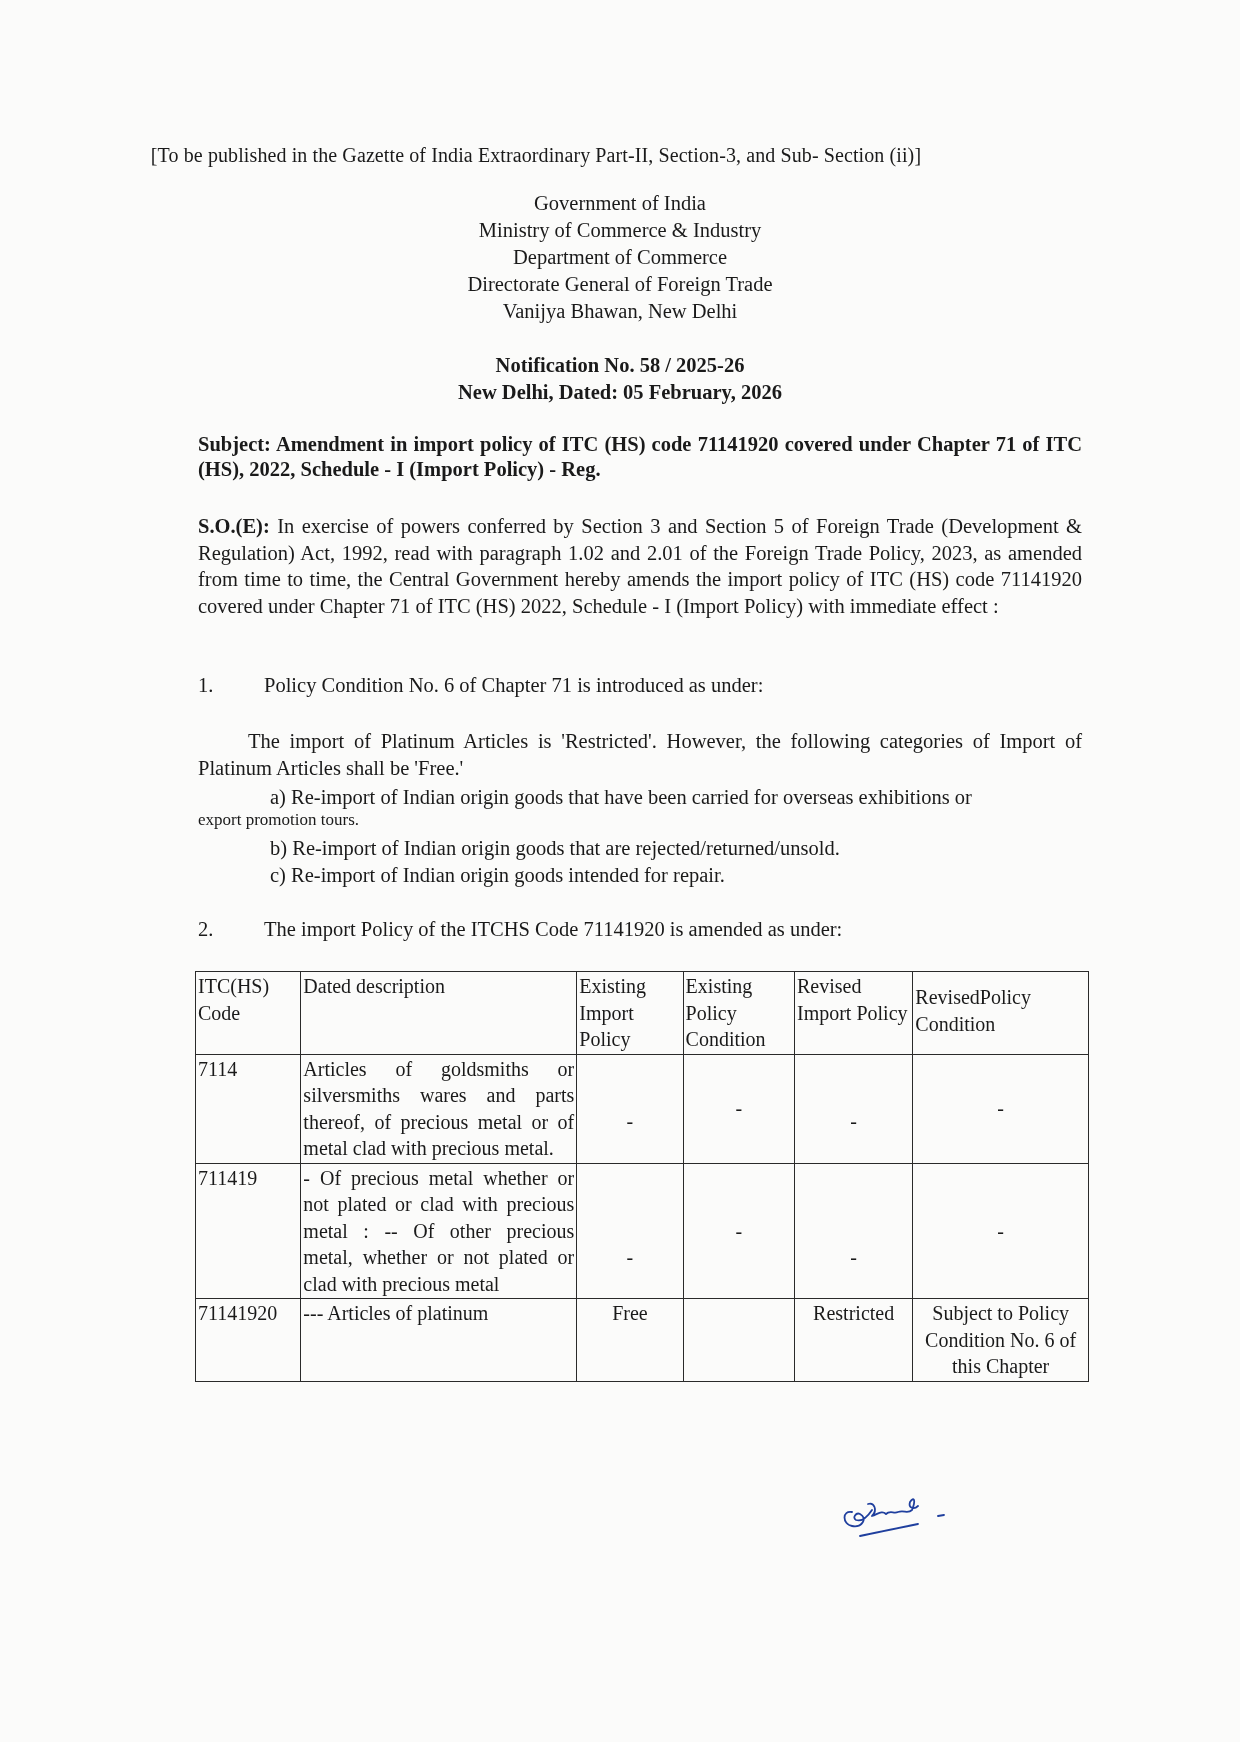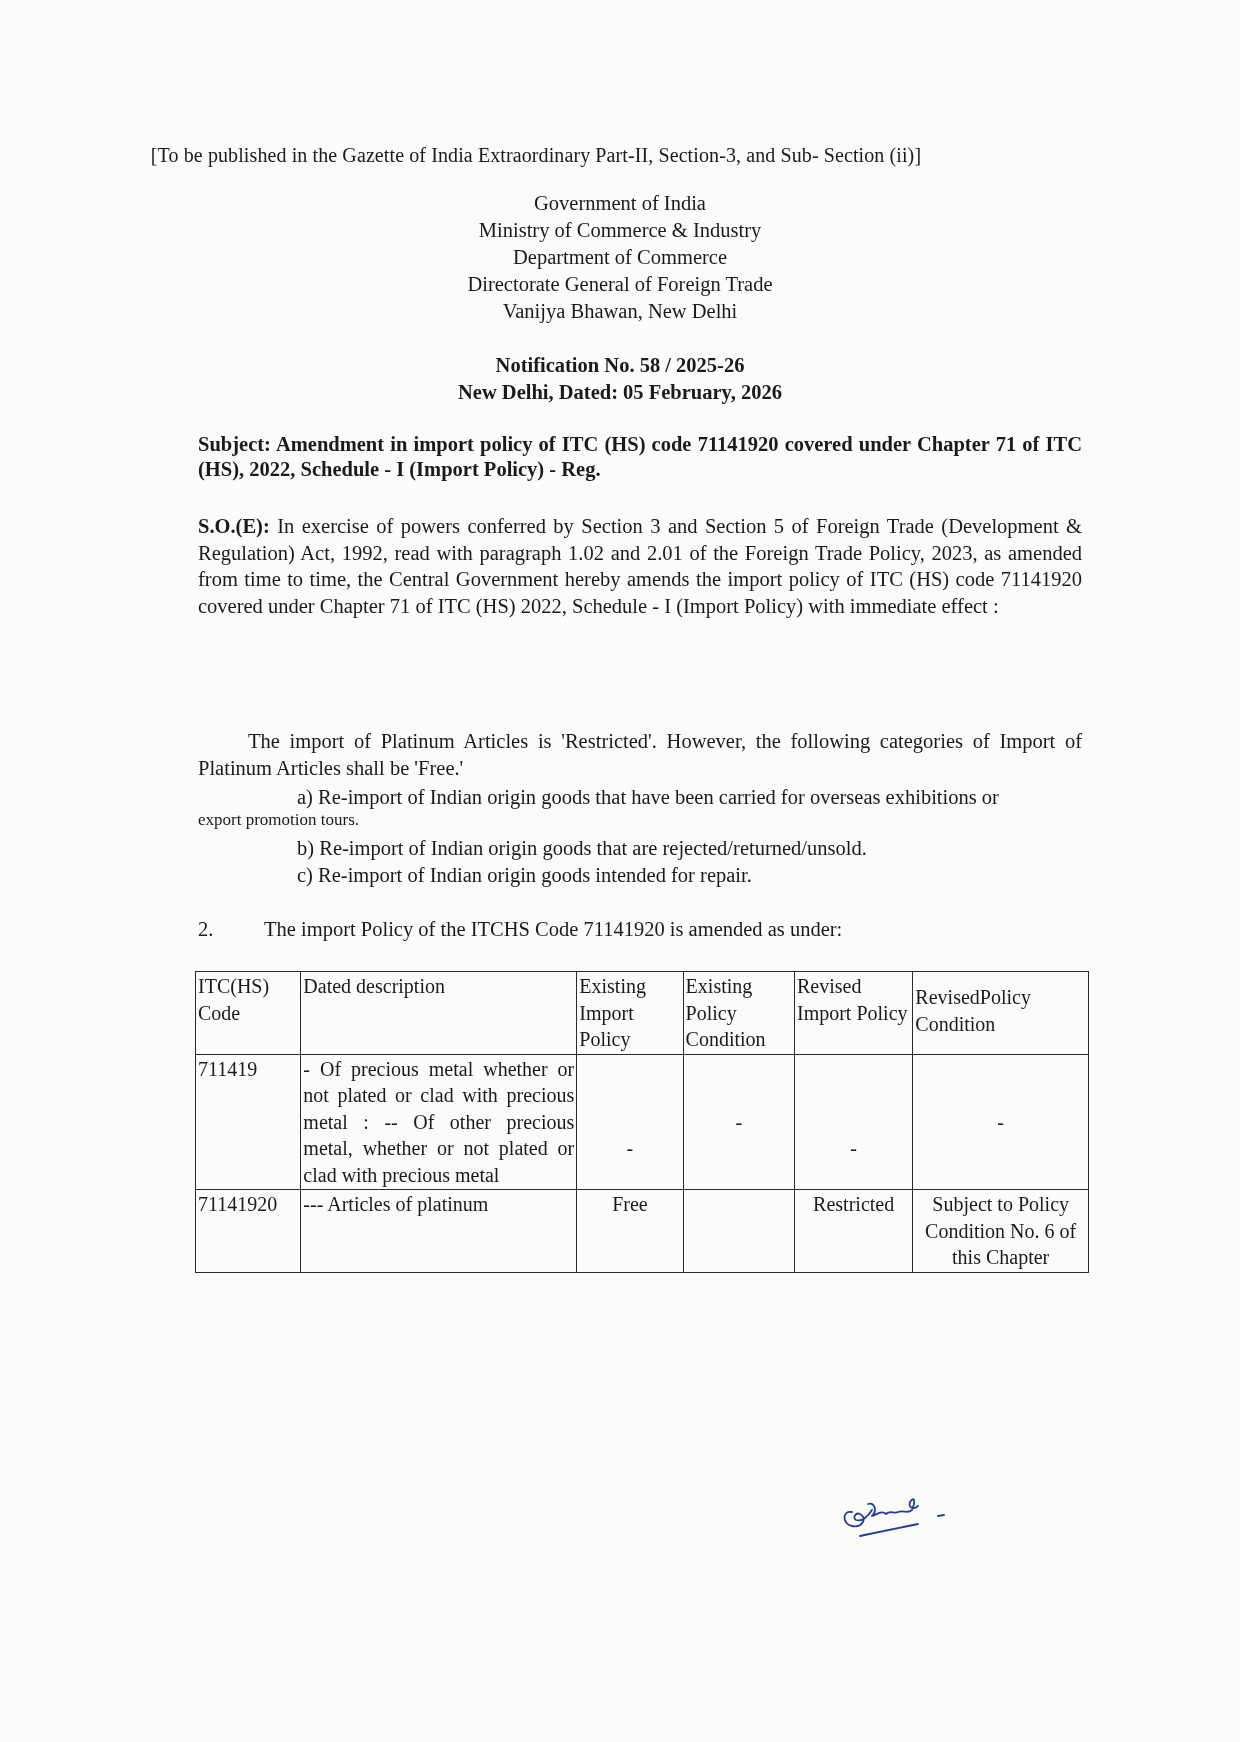--- a/index.html
+++ b/index.html
@@ -17,21 +17,21 @@
   .notif { position: absolute; top: 352px; left: 0; width: 1240px; text-align: center; font-size: 20.5px; font-weight: bold; line-height: 27px; }
   .notif .num { }
   .subject { position: absolute; top: 432px; left: 198px; width: 884px; font-size: 20.5px; font-weight: bold; line-height: 25px; text-align: justify; }
   .para { position: absolute; left: 198px; width: 884px; font-size: 20.5px; line-height: 26.5px; text-align: justify; }
   .soe { top: 513px; }
   .soe b { font-weight: bold; }
   .item1 { position: absolute; top: 674px; left: 198px; font-size: 20.5px; }
   .item1 .n, .item2 .n { display: inline-block; width: 66px; }
   .cond { position: absolute; top: 728px; left: 198px; width: 884px; font-size: 20.5px; line-height: 26.5px; text-align: justify; }
   .cond .ind { display: inline-block; width: 50px; }
-  .sub { position: absolute; left: 270px; font-size: 20.5px; margin-left: 27px; }
+  .sub { position: absolute; left: 270px; font-size: 20.5px; }
   .sub-a { top: 784px; width: 812px; text-align: justify; line-height: 26.5px; }
   .sub-a-cont { position: absolute; top: 810px; left: 198px; font-size: 17px; text-align: center; }
   .sub-b { top: 837px; }
   .sub-c { top: 864px; }
   .item2 { position: absolute; top: 918px; left: 198px; font-size: 20.5px; }
 
   table.policy { position: absolute; top: 971px; left: 195px; width: 894px; border-collapse: collapse; font-size: 20px; }
   table.policy th, table.policy td { border: 1.3px solid #2a2a2a; vertical-align: top; padding: 1px 2px; line-height: 26.5px; }
   table.policy th { font-weight: normal; text-align: left; }
   .c1 { width: 100px; } .c2 { width: 270px; } .c3 { width: 101px; } .c4 { width: 106px; } .c5 { width: 113px; } .c6 { width: 170px; }
@@ -57,20 +57,23 @@
 
   <div class="notif">
     <div><span class="num">Notification No. 58 / 2025-26</span></div>
     <div>New Delhi, Dated: 05 February, 2026</div>
   </div>
 
   <div class="subject">Subject: Amendment in import policy of ITC (HS) code 71141920 covered under Chapter 71 of ITC (HS), 2022, Schedule - I (Import Policy) - Reg.</div>
 
   <div class="para soe"><b>S.O.(E):</b><span> In exercise of powers conferred by Section 3 and Section 5 of Foreign Trade (Development &amp; Regulation) Act, 1992, read with paragraph 1.02 and 2.01 of the Foreign Trade Policy, 2023, as amended from time to time, the Central Government hereby amends the import policy of ITC (HS) code 71141920 covered under Chapter 71 of ITC (HS) 2022, Schedule - I (Import Policy) with immediate effect :</span></div>
 
+  <div class="item1">
+    <span class="n">1.</span><span>Policy Condition No. 6 of Chapter 71 is introduced as under:</span>
+  </div>
 
   <div class="cond"><span class="ind"></span><span>The import of Platinum Articles is 'Restricted'. However, the following categories of Import of Platinum Articles shall be 'Free.'</span></div>
   <div class="sub sub-a">a) Re-import of Indian origin goods that have been carried for overseas exhibitions or</div>
   <div class="sub-a-cont">export promotion tours.</div>
   <div class="sub sub-b">b) Re-import of Indian origin goods that are rejected/returned/unsold.</div>
   <div class="sub sub-c">c)  Re-import of Indian origin goods intended for repair.</div>
 
   <div class="item2">
     <span class="n">2.</span><span>The import Policy of the ITCHS Code 71141920 is amended as under:</span>
   </div>
@@ -86,20 +89,28 @@
         <th class="c6" style="padding-top:12px;">
           <div class="rpc">
               <span>Revised</span>
               <span>Policy</span>
             </div>
           <div>Condition</div>
         </th>
       </tr>
     </thead>
     <tbody>
+      <tr>
+        <td>7114</td>
+        <td class="desc">Articles of goldsmiths or silversmiths wares and parts thereof, of precious metal or of metal clad with precious metal.</td>
+        <td class="center" style="vertical-align:bottom;padding-bottom:28px;"><span>-</span></td>
+        <td class="center" style="vertical-align:middle;"><span>-</span></td>
+        <td class="center" style="vertical-align:bottom;padding-bottom:28px;"><span>-</span></td>
+        <td class="center" style="vertical-align:middle;"><span>-</span></td>
+      </tr>
       <tr>
         <td>711419</td>
         <td class="desc">- Of precious metal whether or not plated or clad with precious metal : -- Of other precious metal, whether or not plated or clad with precious metal</td>
         <td class="center" style="vertical-align:bottom;padding-bottom:28px;"><span>-</span></td>
         <td class="center" style="vertical-align:middle;"><span>-</span></td>
         <td class="center" style="vertical-align:bottom;padding-bottom:28px;"><span>-</span></td>
         <td class="center" style="vertical-align:middle;"><span>-</span></td>
       </tr>
       <tr>
         <td>71141920</td>

